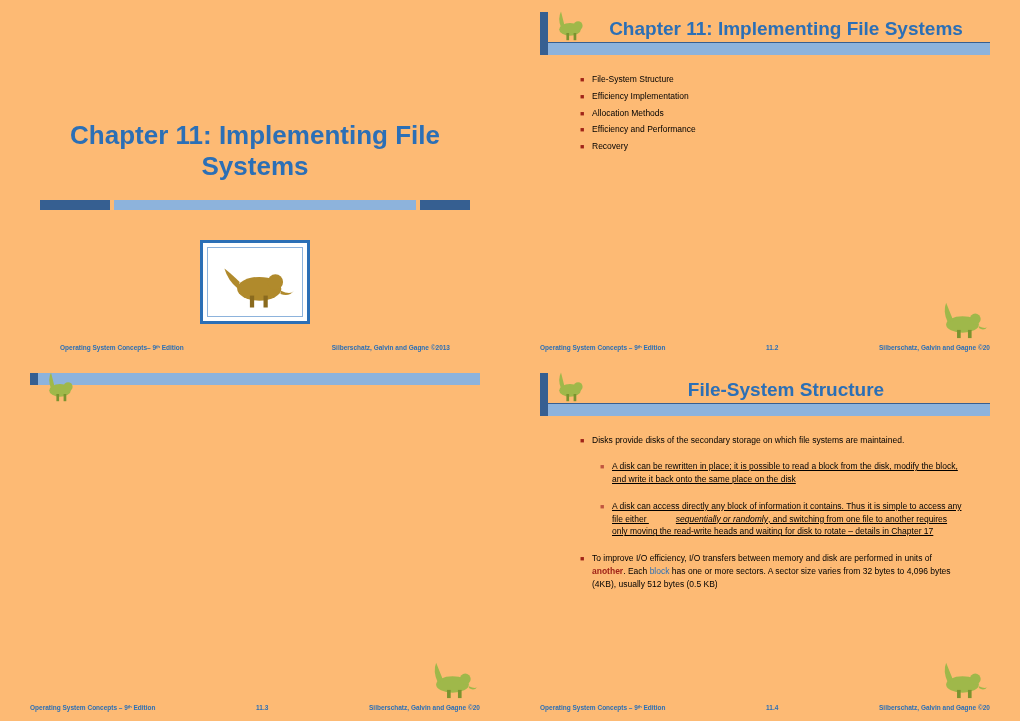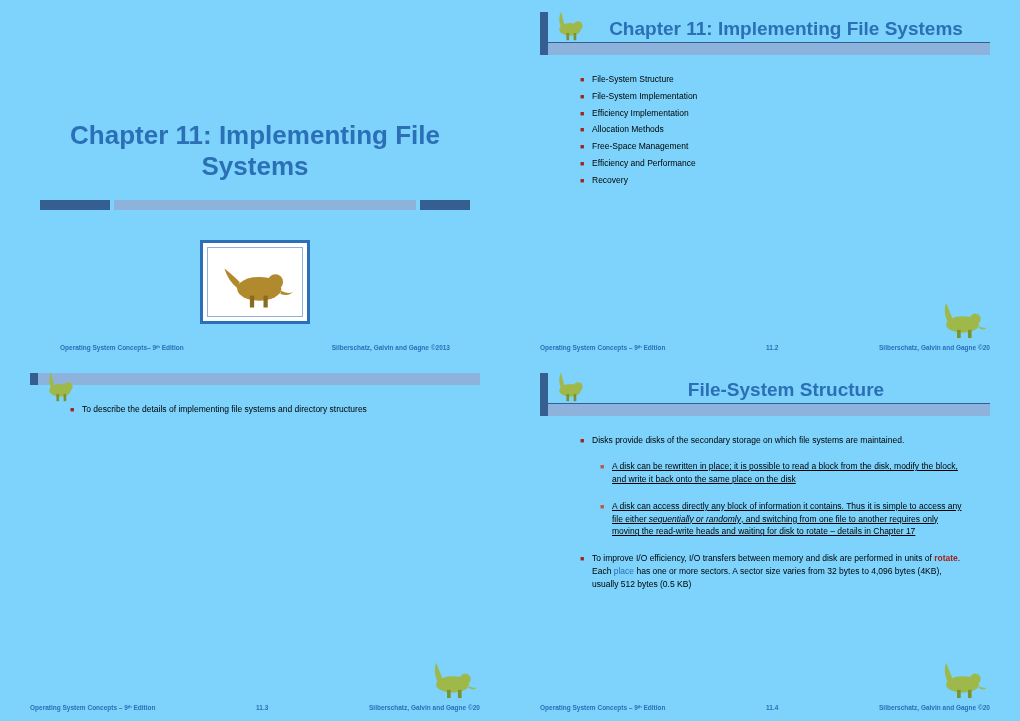--- a/index.html
+++ b/index.html
@@ -8,21 +8,21 @@
     background: #fff;
     width: 1020px;
     height: 721px;
     display: grid;
     grid-template-columns: 1fr 1fr;
     grid-template-rows: 1fr 1fr;
     gap: 0;
   }
   .slide {
     position: relative;
-    background: #7dd3fc;
+    background: #fdba74;
     border: none;
     padding: 0;
     overflow: hidden;
   }
   .slide-inner {
     position: absolute;
     inset: 0;
   }
   
   .s1-title {
@@ -105,21 +105,21 @@
     display: flex; justify-content: space-between; align-items: flex-end;
     font-size: 6.5px; font-weight: bold; color: #2b6fb6;
   }
   .slide-num { color: #2b6fb6; }
   .corner-dino {
     position: absolute; right: 30px; bottom: 22px;
     width: 55px; height: 40px;
   }
   .red-word { color: #a02418; font-weight: bold; }
   .blue-word { color: #2b6fb6; }
-  .italic { font-style: italic; }
+  .italic { font-style: italic; margin-left: 27px; }
   
   .dino-svg { width: 100%; height: 100%; }
 </style>
 </head>
 <body>
 
 <div class="slide">
   <div class="slide-inner">
     <div class="s1-title">Chapter 11:  Implementing File Systems</div>
     <div class="s1-bar-row">
@@ -156,24 +156,22 @@
         <rect x="16" y="30" width="3" height="8" fill="#7a932f"></rect>
         <rect x="24" y="30" width="3" height="8" fill="#7a932f"></rect>
         <circle cx="29" cy="22" r="5" fill="#9fb84a"></circle>
       </svg>
       <div class="hdr-title">Chapter 11: Implementing File Systems</div>
       <div class="hdr-band"></div>
     </div>
     <div class="content">
       <ul>
         <li>File-System Structure</li>
-        <li>File-System Implementation</li>
         <li>Efficiency Implementation</li>
         <li>Allocation Methods</li>
-        <li>Free-Space Management</li>
         <li>Efficiency and Performance</li>
         <li>Recovery</li>
       </ul>
     </div>
     <svg class="corner-dino" viewBox="0 0 60 44">
       <ellipse cx="30" cy="28" rx="18" ry="9" fill="#9fb84a"></ellipse>
       <path d="M14 26 Q8 14 12 4 Q16 14 20 24" fill="#9fb84a"></path>
       <rect x="24" y="34" width="4" height="9" fill="#7a932f"></rect>
       <rect x="36" y="34" width="4" height="9" fill="#7a932f"></rect>
       <circle cx="44" cy="22" r="6" fill="#9fb84a"></circle>
@@ -195,21 +193,20 @@
         <ellipse cx="20" cy="26" rx="12" ry="7" fill="#9fb84a"></ellipse>
         <path d="M10 24 Q6 14 10 6 Q12 14 14 22" fill="#9fb84a"></path>
         <rect x="16" y="30" width="3" height="8" fill="#7a932f"></rect>
         <rect x="24" y="30" width="3" height="8" fill="#7a932f"></rect>
         <circle cx="29" cy="22" r="5" fill="#9fb84a"></circle>
       </svg>
       <div class="hdr-band"></div>
     </div>
     <div class="content">
       <ul>
-        <li>To describe the details of implementing file systems and directory structures</li>
         <div class="gap"></div>
       </ul>
     </div>
     <svg class="corner-dino" viewBox="0 0 60 44">
       <ellipse cx="30" cy="28" rx="18" ry="9" fill="#9fb84a"></ellipse>
       <path d="M14 26 Q8 14 12 4 Q16 14 20 24" fill="#9fb84a"></path>
       <rect x="24" y="34" width="4" height="9" fill="#7a932f"></rect>
       <rect x="36" y="34" width="4" height="9" fill="#7a932f"></rect>
       <circle cx="44" cy="22" r="6" fill="#9fb84a"></circle>
       <path d="M48 30 Q56 34 58 30 Q54 36 48 32" fill="#9fb84a"></path>
@@ -237,21 +234,21 @@
       <div class="hdr-band"></div>
     </div>
     <div class="content">
       <ul>
         <li>Disks provide disks of the secondary storage on which file systems are maintained.</li>
         <div class="gap"></div>
         <li class="sub">A disk can be rewritten in place; it is possible to read a block from the disk, modify the block, and write it back onto the same place on the disk</li>
         <div class="gap"></div>
         <li class="sub"><span>A disk can access directly any block of information it contains. Thus it is simple to access any file either </span><span class="italic">sequentially or randomly</span><span>, and switching from one file to another requires only moving the read-write heads and waiting for disk to rotate – details in Chapter 17</span></li>
         <div class="gap"></div>
-        <li><span>To improve I/O efficiency, I/O transfers between memory and disk are performed in units of </span><span class="red-word">rotate</span><span>. Each </span><span class="blue-word">place</span><span> has one or more sectors. A sector size varies from 32 bytes to 4,096 bytes (4KB), usually 512 bytes (0.5 KB)</span></li>
+        <li><span>To improve I/O efficiency, I/O transfers between memory and disk are performed in units of </span><span class="red-word">another</span><span>. Each </span><span class="blue-word">block</span><span> has one or more sectors. A sector size varies from 32 bytes to 4,096 bytes (4KB), usually 512 bytes (0.5 KB)</span></li>
       </ul>
     </div>
     <svg class="corner-dino" viewBox="0 0 60 44">
       <ellipse cx="30" cy="28" rx="18" ry="9" fill="#9fb84a"></ellipse>
       <path d="M14 26 Q8 14 12 4 Q16 14 20 24" fill="#9fb84a"></path>
       <rect x="24" y="34" width="4" height="9" fill="#7a932f"></rect>
       <rect x="36" y="34" width="4" height="9" fill="#7a932f"></rect>
       <circle cx="44" cy="22" r="6" fill="#9fb84a"></circle>
       <path d="M48 30 Q56 34 58 30 Q54 36 48 32" fill="#9fb84a"></path>
     </svg>

